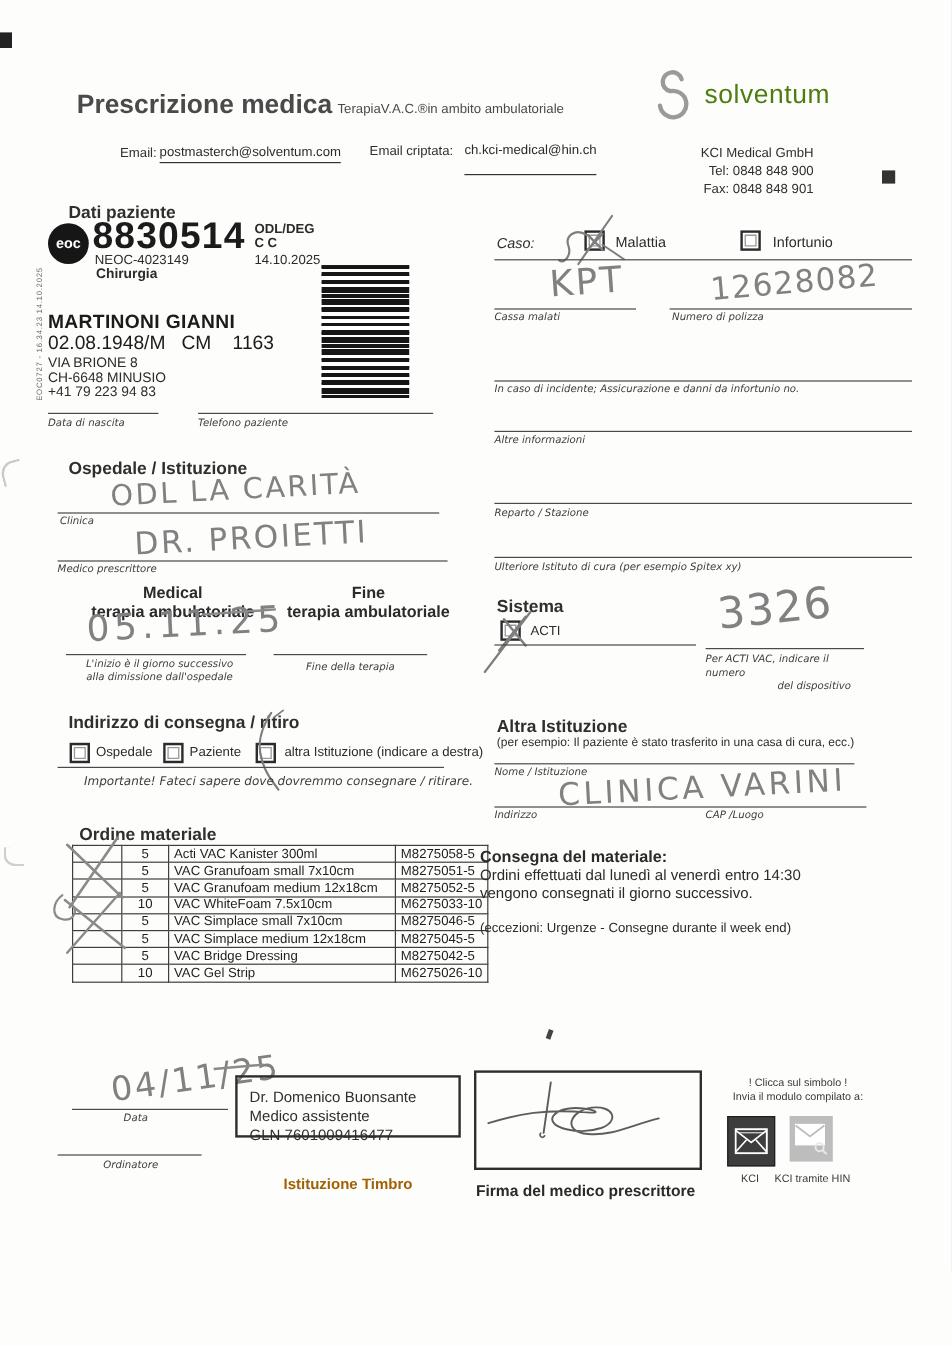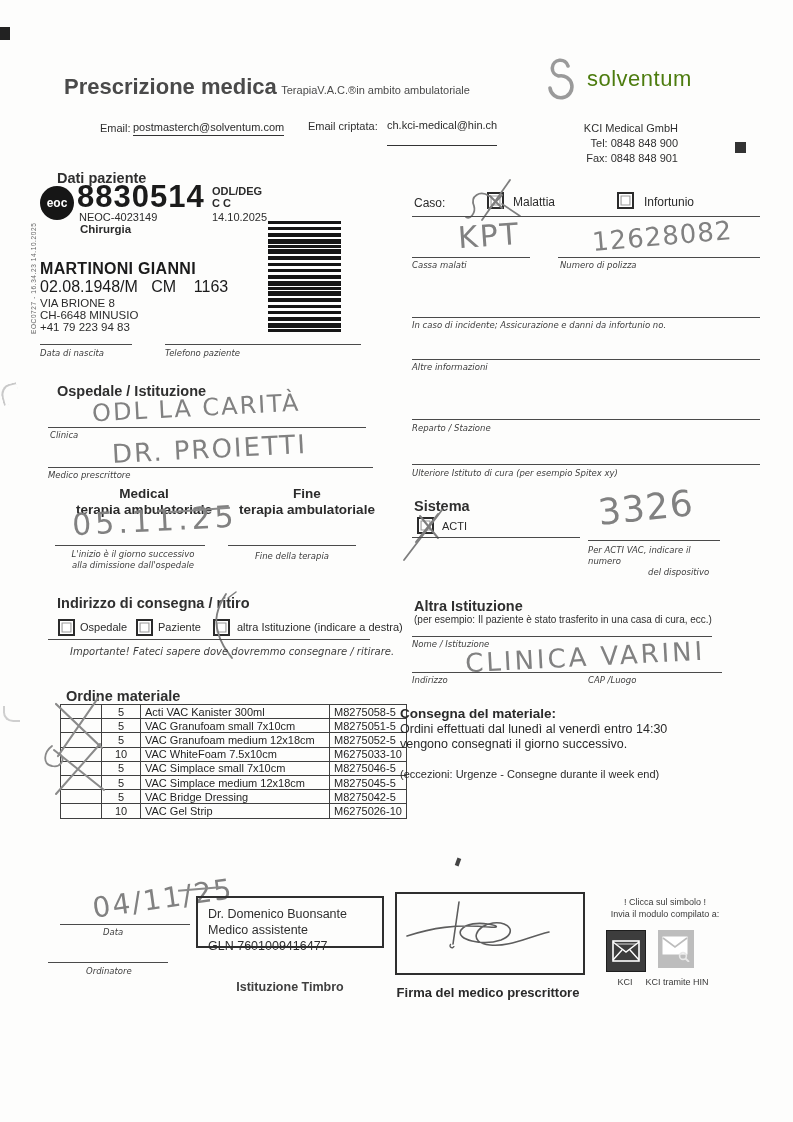--- a/index.html
+++ b/index.html
@@ -87,21 +87,21 @@
   <div class="abs" style="left:40px;top:309px;font-size:11.5px;">CH-6648 MINUSIO</div>
   <div class="abs" style="left:40px;top:321px;font-size:11.5px;">+41 79 223 94 83</div>
 
   <div class="barcode"></div>
 
   <div class="rule" style="left:40px;top:344px;width:92px;"></div>
   <div class="flabel" style="left:40px;top:348px;">Data di nascita</div>
   <div class="rule" style="left:165px;top:344px;width:196px;"></div>
   <div class="flabel" style="left:165px;top:348px;">Telefono paziente</div>
 
-  <div class="abs" style="left:414px;top:196px;font-size:12px;">Caso:</div>
+  <div class="abs" style="left:414px;top:196px;font-size:12px;font-style:italic;">Caso:</div>
   <div class="cb" style="left:487px;top:192px;"></div>
   <svg class="mark" style="left:462px;top:176px;" width="70" height="60" viewBox="0 0 70 60">
     <path d="M27,20 C18,14 8,20 12,30 C14,37 8,44 4,41" fill="none" stroke="#7e7e7e" stroke-width="1.8" stroke-linecap="round"></path>
     <path d="M28,20 L40,32 M40,19 L27,33" fill="none" stroke="#7e7e7e" stroke-width="2" stroke-linecap="round"></path>
     <path d="M48,4 L20,44" fill="none" stroke="#7e7e7e" stroke-width="1.8" stroke-linecap="round"></path>
     <path d="M40,28 L58,40" fill="none" stroke="#7e7e7e" stroke-width="1.6" stroke-linecap="round"></path>
   </svg>
   <div class="abs" style="left:513px;top:195px;font-size:12px;">Malattia</div>
   <div class="cb" style="left:617px;top:192px;"></div>
   <div class="abs" style="left:644px;top:195px;font-size:12px;">Infortunio</div>
@@ -257,21 +257,21 @@
   <div class="rule" style="left:60px;top:924px;width:130px;"></div>
   <div class="flabel" style="left:103px;top:927px;">Data</div>
   <div class="rule" style="left:48px;top:962px;width:120px;"></div>
   <div class="flabel" style="left:86px;top:966px;">Ordinatore</div>
 
   <div class="abs" style="left:196px;top:896px;width:188px;height:52px;border:2px solid #2e2e2e;padding:8px 0 0 10px;box-sizing:border-box;">
     <div class="stamptxt">Dr. Domenico Buonsante</div>
     <div class="stamptxt">Medico assistente</div>
     <div class="stamptxt">GLN 7601009416477</div>
   </div>
-  <div class="abs" style="left:196px;top:980px;width:188px;text-align:center;font-size:12.5px;color:#404040;">
+  <div class="abs" style="left:196px;top:980px;width:188px;text-align:center;font-size:12.5px;color:#a16207;">
     <span style="font-weight:600;">Istituzione </span><span style="font-weight:bold;">Timbro</span>
   </div>
 
   <div class="abs" style="left:395px;top:892px;width:186px;height:79px;border:2px solid #2e2e2e;">
     <svg width="182" height="75" viewBox="0 0 182 75">
       <path d="M10,42 C35,34 58,30 92,33 C116,35 74,22 64,36 C58,46 86,52 104,46 C120,40 114,27 96,29 C79,31 70,49 93,51 C112,53 128,44 152,38" fill="none" stroke="#5d5d5d" stroke-width="1.6" stroke-linecap="round"></path>
       <path d="M62,8 L56,50" fill="none" stroke="#5d5d5d" stroke-width="1.6" stroke-linecap="round"></path>
       <path d="M54,50 a2,2 0 1 0 3,2" fill="none" stroke="#5d5d5d" stroke-width="1.4"></path>
     </svg>
   </div>

